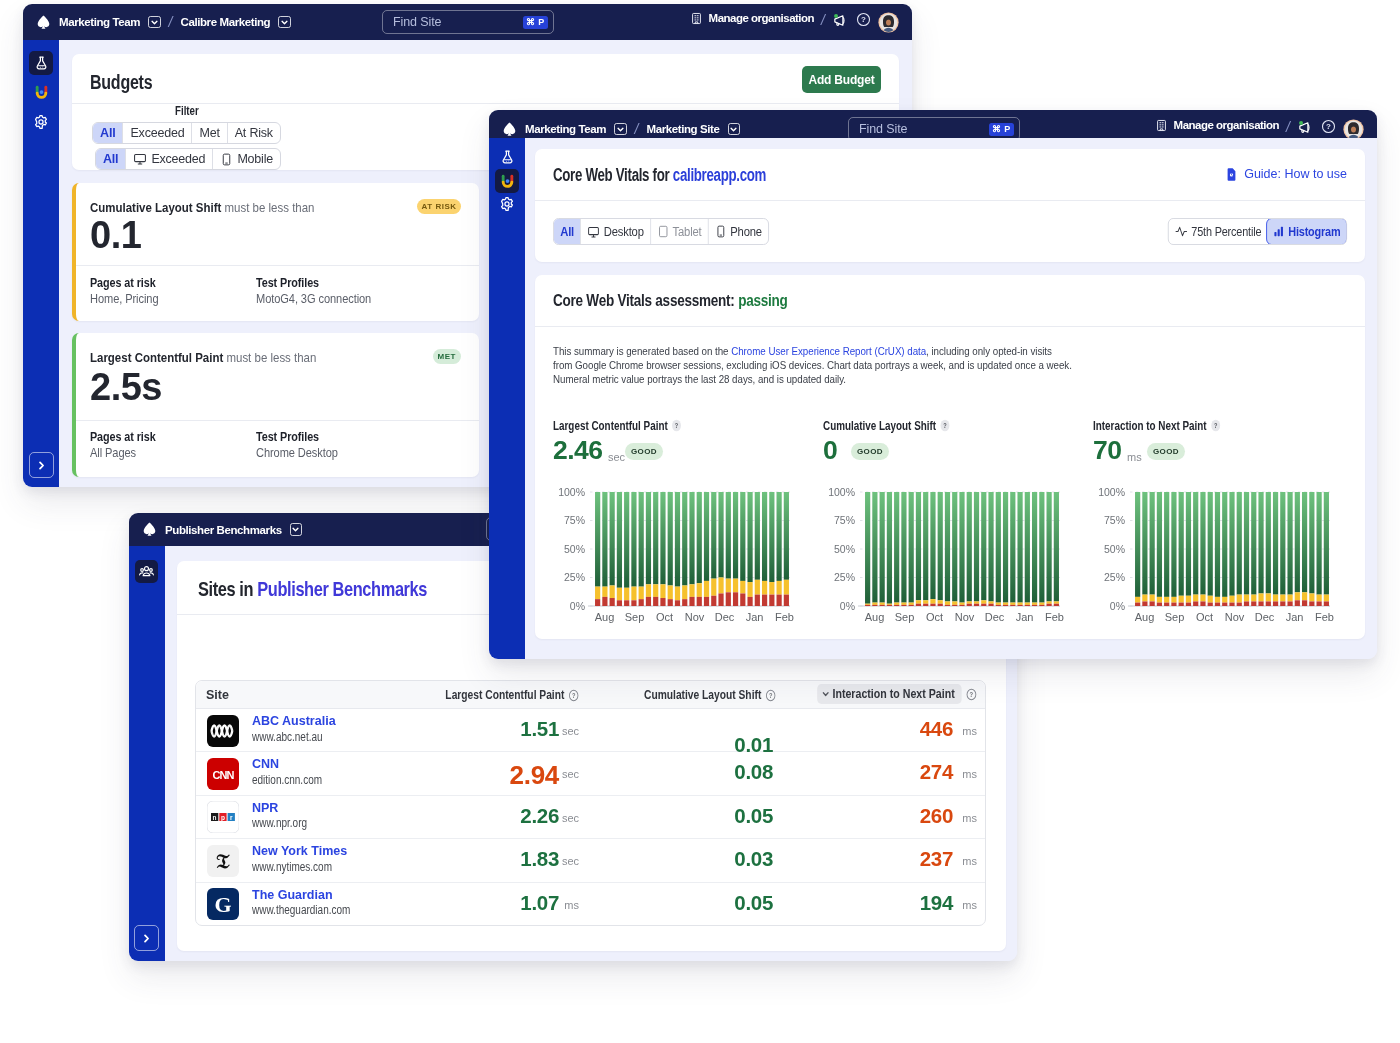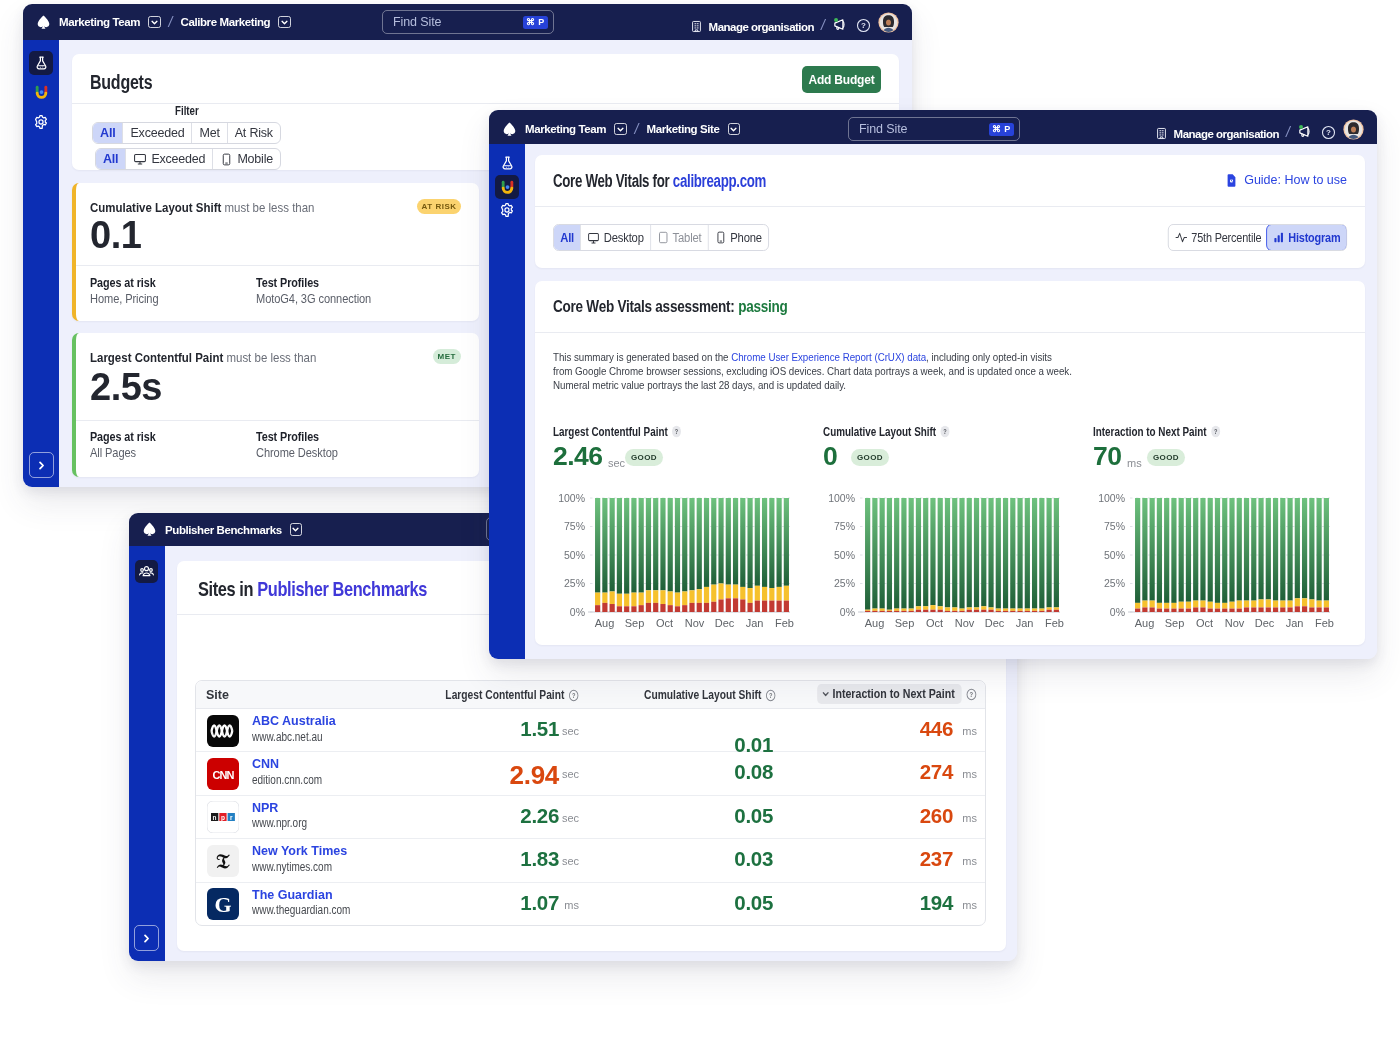--- a/index.html
+++ b/index.html
@@ -9,21 +9,21 @@
 .wb{position:absolute;left:0;bottom:0;right:0;}
 .sb{position:absolute;left:0;top:0;bottom:0;width:36px;background:#0c2eb4;}
 .ct{position:absolute;left:36px;top:0;bottom:0;right:0;background:#eef0fc;}
 .card{position:absolute;background:#fff;border-radius:7px;box-shadow:0 1px 2px rgba(40,45,80,.05);}
 .tbname{font-weight:bold;font-size:11.5px;letter-spacing:-.4px;}
 .chevbox{width:12.5px;height:12.5px;border:1.3px solid rgba(255,255,255,.8);border-radius:2.5px;display:inline-flex;align-items:center;justify-content:center;margin-left:8px;}
 .slash{color:#8691c2;font-size:14px;margin:0 8px;font-weight:400;font-style:italic;}
 .findsite{position:absolute;height:24px;width:172px;border:1px solid rgba(255,255,255,.38);border-radius:5px;display:flex;align-items:center;padding:0 5px 0 10px;}
 .findsite .ph{color:#b6bedd;font-size:12.5px;flex:1;letter-spacing:-.1px;}
 .cmdp{background:#2742d8;color:#fff;font-size:9px;font-weight:bold;border-radius:2.5px;padding:1.5px 3.5px;letter-spacing:.3px;}
-.tbright{margin-left:auto;display:flex;align-items:flex-end;gap:7px;}
+.tbright{margin-left:auto;display:flex;align-items:flex-start;gap:7px;}
 .mo{font-weight:bold;font-size:11.5px;letter-spacing:-.5px;margin-left:-1px;}
 .iconsq{position:absolute;width:24px;height:24px;background:#131a44;border-radius:5px;display:flex;align-items:center;justify-content:center;}
 .sbicon{position:absolute;display:flex;align-items:center;justify-content:center;width:24px;}
 .expand{position:absolute;width:25px;height:26px;border:1px solid rgba(255,255,255,.55);border-radius:5px;color:#fff;display:flex;align-items:center;justify-content:center;}
 .seg{display:inline-flex;align-items:stretch;background:#fff;border:1px solid #d6d8e0;border-radius:6px;height:27px;font-size:12.5px;letter-spacing:-.2px;color:#33363f;overflow:hidden;}
 .seg>div{display:flex;align-items:center;padding:0 7px;border-left:1px solid #dddfe6;white-space:nowrap;gap:4px;}
 .seg>div:first-child{border-left:none;}
 .seg>div.sel{background:#cdd6f8;color:#2138cf;font-weight:bold;}
 .pill{position:absolute;font-size:8.5px;font-weight:bold;letter-spacing:.5px;border-radius:8px;display:flex;align-items:center;justify-content:center;}
 .bigv{position:absolute;font-size:38px;font-weight:600;color:#23262f;letter-spacing:-.5px;}
@@ -348,21 +348,21 @@
         <svg width="21" height="21" viewBox="0 0 22 22">
           <circle cx="11" cy="11" r="10.6" fill="#f2c4a2"></circle>
           <circle cx="11" cy="11" r="9.3" fill="#e8e5e3"></circle>
           <path d="M5.2 10.2c0-5.2 2.4-6.8 5.8-6.8s5.8 1.6 5.8 6.8c0 2.8-.6 4.6-1.4 5.6H6.6c-.8-1-1.4-2.8-1.4-5.6z" fill="#2d2b2f"></path>
           <ellipse cx="11" cy="11" rx="2.6" ry="3.2" fill="#bd7f58"></ellipse>
           <path d="M8.4 9.3c.2-2.2 5-2.2 5.2 0l.1 1.6.8-2.9-2.4-2.2h-2.2L7.5 8l.7 2.9z" fill="#2d2b2f"></path>
           <path d="M5.8 19.2a6.3 6.3 0 0 1 10.4 0 9.3 9.3 0 0 1-10.4 0z" fill="#44597e"></path>
         </svg>
       </div>
     </div>
-    <div class="wb" style="top:34px;text-decoration:underline;">
+    <div class="wb" style="top:28px;text-decoration:underline;">
       <div class="sb">
         <div class="sbicon" style="left:6px;top:12px;">
           <svg width="15" height="15" viewBox="0 0 16 16" fill="none" stroke="#fff" stroke-width="1.3" stroke-linecap="round" stroke-linejoin="round">
             <path d="M6.2 1.2h3.6"></path>
             <path d="M6.8 1.4v3.8L3.6 10.6a2.1 2.1 0 0 0 1.8 3.1h5.2a2.1 2.1 0 0 0 1.8-3.1L9.2 5.2V1.4"></path>
             <path d="M4.8 10.4h6.4" stroke-width="1.1"></path>
             <circle cx="7" cy="12" r=".5" fill="#fff" stroke="none"></circle>
             <circle cx="9.3" cy="11.7" r=".5" fill="#fff" stroke="none"></circle>
           </svg>
         </div>

